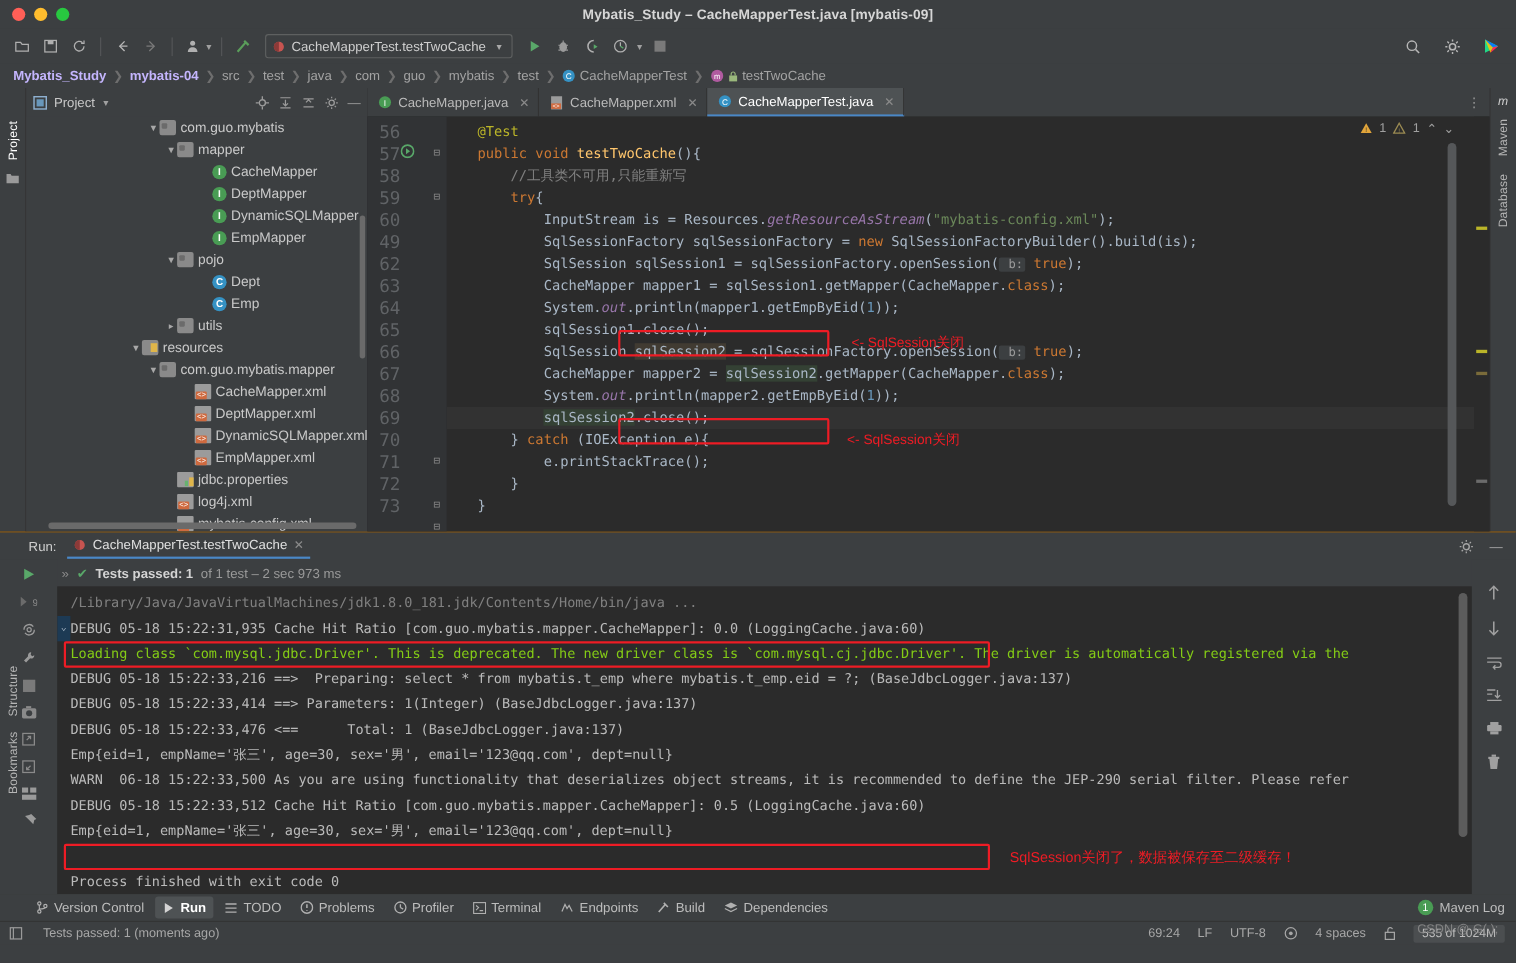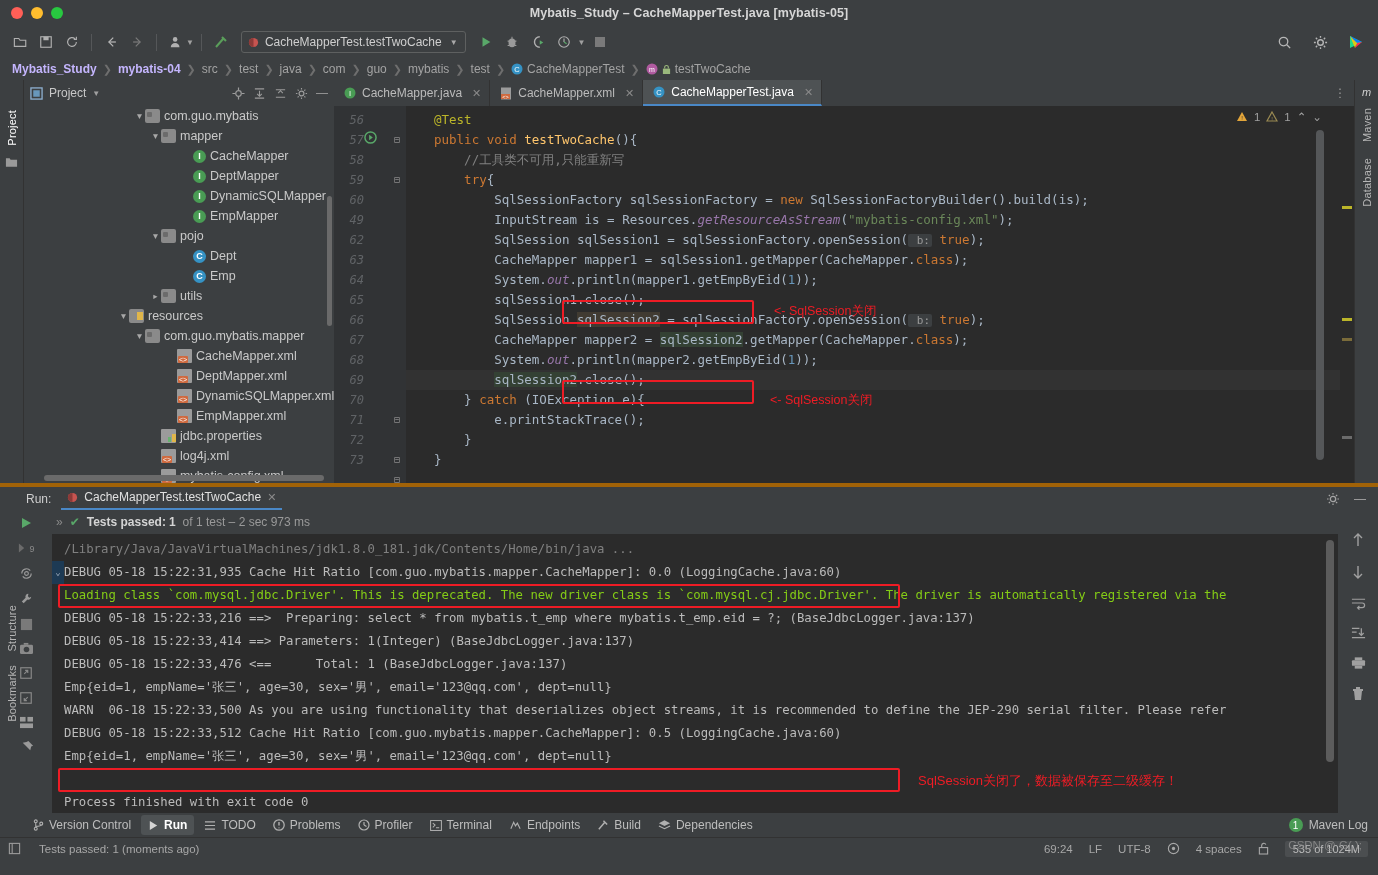--- a/index.html
+++ b/index.html
@@ -114,21 +114,21 @@
   .tab .x { color: #8a8a8a; font-size: 11px; margin-left: 4px; }
   .tabs-right { margin-left: auto; display: flex; align-items: center; padding-right: 8px; color: #9a9a9a; }
   .editor {
     flex: 1; display: flex; position: relative; background: #2b2b2b;
     font-family: "DejaVu Sans Mono", monospace; font-size: 12.5px;
   }
   .gutter {
     width: 72px; background: #313335; color: #606366; text-align: right;
     padding-top: 4px; position: relative; flex: none;
   }
-  .gln { height: 20px; line-height: 20px; padding-right: 42px; font-size: 12px; font-style: italic; }
+  .gln { height: 20px; line-height: 20px; padding-right: 42px; font-size: 16px; }
   .gmark { position: absolute; font-size: 10px; }
   .code { flex: 1; padding-top: 4px; position: relative; overflow: hidden; }
   .cl { height: 20px; line-height: 20px; white-space: pre; padding-left: 28px; color: #a9b7c6; }
   .cl.cur { background: #323232; }
   .kw { color: #cc7832; }
   .str { color: #6a8759; }
   .num { color: #6897bb; }
   .fn { color: #ffc66d; }
   .cmt { color: #808080; }
   .st { color: #9876aa; font-style: italic; }
@@ -152,21 +152,21 @@
   }
   .scroll-editor { position: absolute; right: 16px; top: 24px; width: 8px; height: 330px; background: #555759; border-radius: 4px;}
 
   
   .rightstrip {
     width: 24px; background: #3c3f41; display: flex; flex-direction: column;
     align-items: center; padding-top: 6px; gap: 10px; border-left: 1px solid #323232;
   }
 
   
-  .runwin { height: 330px; background: #3c3f41; display: flex; flex-direction: column; border-top: 4px solid #a16207;}
+  .runwin { height: 330px; background: #3c3f41; display: flex; flex-direction: column; border-top: 1px solid #a16207;}
   .run-header {
     height: 28px; display: flex; align-items: center; padding-left: 26px; gap: 10px;
     font-size: 12px; color: #cfcfcf; position: relative;
   }
   .run-tab {
     display: flex; align-items: center; gap: 6px; padding: 3px 6px 4px 6px;
     border-bottom: 2px solid #4a88c7; color: #e0e0e0;
   }
   .run-header-right { margin-left: auto; display: flex; align-items: center; gap: 14px; padding-right: 12px; color: #a5a5a5; }
   .run-body { flex: 1; display: flex; }
@@ -226,21 +226,21 @@
 <body>
 
 <div class="app">
 
   <div class="titlebar">
     <div class="traffic">
       <span class="dot red"></span>
       <span class="dot yellow"></span>
       <span class="dot green"></span>
     </div>
-    <div class="win-title">Mybatis_Study – CacheMapperTest.java [mybatis-05]</div>
+    <div class="win-title">Mybatis_Study – CacheMapperTest.java [mybatis-09]</div>
   </div>
 
   <div class="toolbar">
     <span class="tb-icon">
       <svg width="15" height="14" viewBox="0 0 16 16">
           <path d="M1 4h5l1.5 2H14v7H1z" fill="none" stroke="#b0b0b0" stroke-width="1.3"></path>
         </svg>
     </span>
     <span class="tb-icon">
       <svg width="14" height="14" viewBox="0 0 16 16">
@@ -607,22 +607,22 @@
           <span class="gmark" style="top:308px;left:60px;color:#888;">⊟</span>
           <span class="gmark" style="top:348px;left:60px;color:#888;">⊟</span>
           <span class="gmark" style="top:368px;left:60px;color:#888;">⊟</span>
         </div>
 
         <div class="code">
           <div class="cl"><span class="st" style="font-style:normal;color:#bbb529;">@Test</span></div>
           <div class="cl"><span class="kw">public void </span><span class="fn">testTwoCache</span>(){</div>
           <div class="cl">    <span class="cmt">//工具类不可用,只能重新写</span></div>
           <div class="cl">    <span class="kw">try</span>{</div>
+          <div class="cl">        InputStream is = Resources.<span class="st">getResourceAsStream</span>(<span class="str">"mybatis-config.xml"</span>);</div>
           <div class="cl">        SqlSessionFactory sqlSessionFactory = <span class="kw">new </span>SqlSessionFactoryBuilder().build(is);</div>
-          <div class="cl">        InputStream is = Resources.<span class="st">getResourceAsStream</span>(<span class="str">"mybatis-config.xml"</span>);</div>
           <div class="cl">        SqlSession sqlSession1 = sqlSessionFactory.openSession(<span class="param"> b:</span> <span class="kw">true</span>);</div>
           <div class="cl">        CacheMapper mapper1 = sqlSession1.getMapper(CacheMapper.<span class="kw">class</span>);</div>
           <div class="cl">        System.<span class="st">out</span>.println(mapper1.getEmpByEid(<span class="num">1</span>));</div>
           <div class="cl">        sqlSession1.close();</div>
           <div class="cl">        SqlSession <span class="hl-ident2">sqlSession2</span> = sqlSessionFactory.openSession(<span class="param"> b:</span> <span class="kw">true</span>);</div>
           <div class="cl">        CacheMapper mapper2 = <span class="hl-ident">sqlSession2</span>.getMapper(CacheMapper.<span class="kw">class</span>);</div>
           <div class="cl">        System.<span class="st">out</span>.println(mapper2.getEmpByEid(<span class="num">1</span>));</div>
           <div class="cl cur">        <span class="hl-ident">sqlSession2</span>.close();</div>
           <div class="cl">    } <span class="kw">catch </span>(IOException e){</div>
           <div class="cl">        e.printStackTrace();</div>

